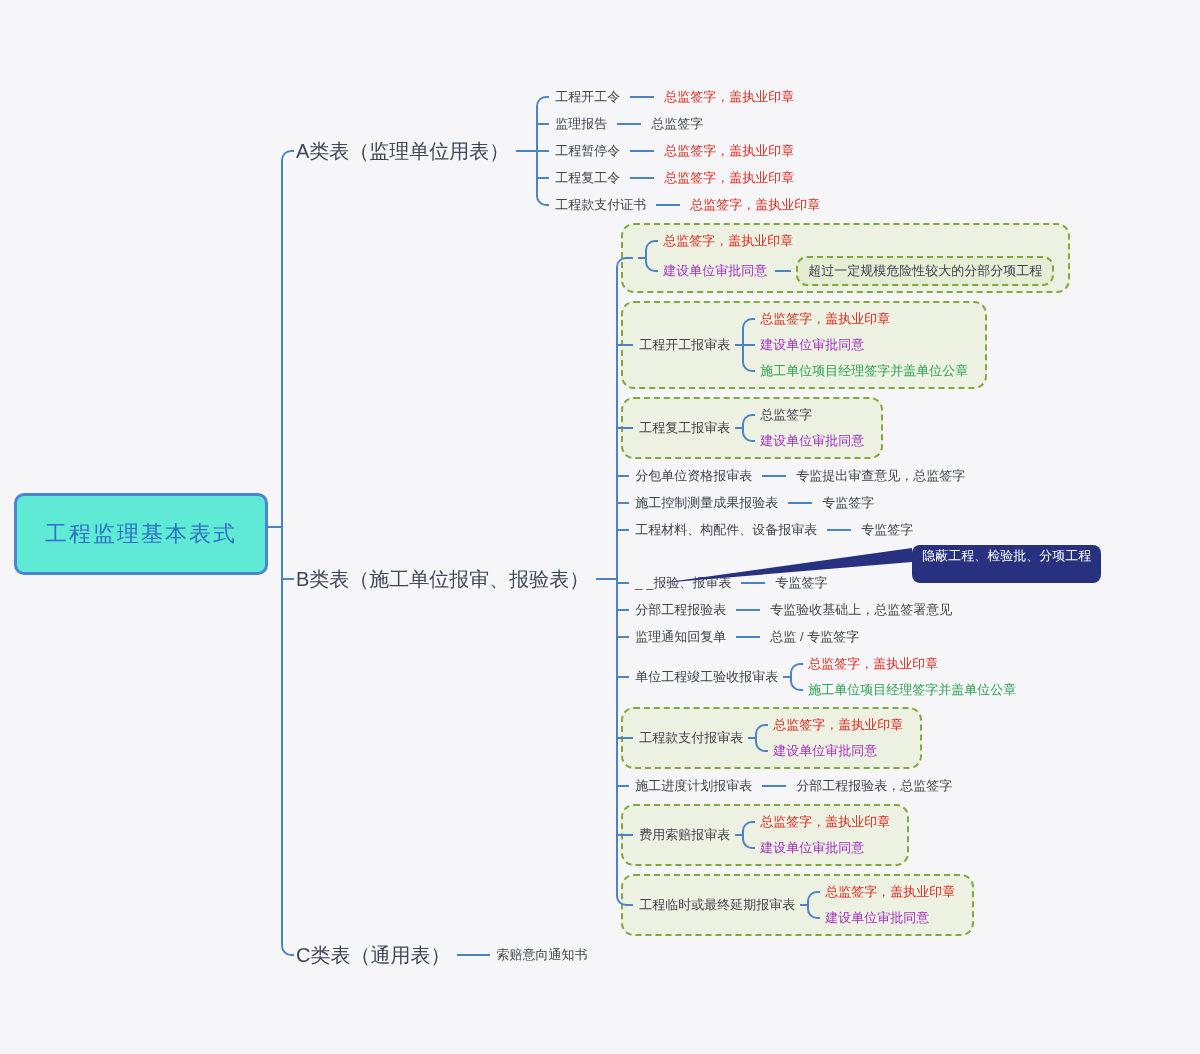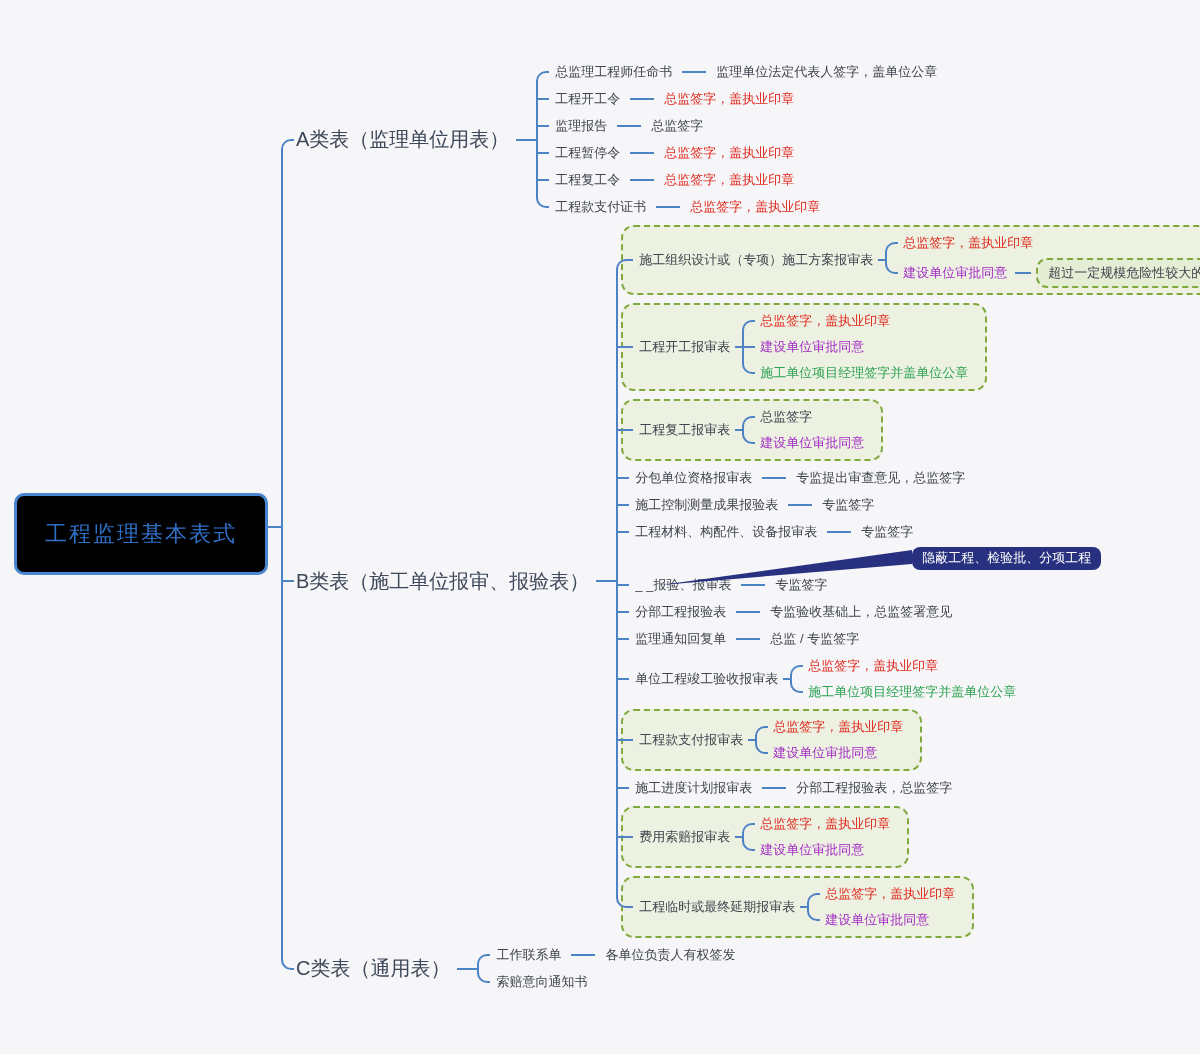--- a/index.html
+++ b/index.html
@@ -16,21 +16,21 @@
   }
   *{box-sizing:border-box;}
   body{
     width:1200px;height:1054px;margin:0;overflow:hidden;
     background:#f6f6f8;color:var(--txt);
     font-family:"Liberation Sans",sans-serif;font-size:13px;
   }
   ul{list-style:none;margin:0;padding:0;}
   .map{display:flex;align-items:center;height:100%;padding-left:14px;}
   .root-topic{
-    flex:0 0 auto;background:#000000;border:3px solid #4a85d2;border-radius:10px;
+    flex:0 0 auto;background:#5eead4;border:3px solid #4a85d2;border-radius:10px;
     color:#2f6fc6;font-size:22px;letter-spacing:2px;padding:23px 28px;white-space:nowrap;margin-top:14px;
   }
   .root-stub{flex:0 0 13px;height:2px;background:var(--line);}
   .branches{display:flex;flex-direction:column;justify-content:center;}
 
   
   .t-row{position:relative;display:flex;align-items:center;min-height:27px;padding-left:16px;}
   .t-row:first-child:not(:last-child)::before{
     content:"";position:absolute;left:0;top:50%;bottom:-5px;width:11px;margin-top:-1px;
     border-left:2px solid var(--line);border-top:2px solid var(--line);border-top-left-radius:10px;
@@ -72,43 +72,38 @@
   .gbox::before{content:"";flex:0 0 8px;height:2px;background:var(--line);margin-right:3px;}
   .children.sub .t-row{min-height:26px;padding-left:15px;}
   .nbox{
     border:2px dashed var(--gborder);border-radius:11px;background:var(--gfill2);
     padding:4px 10px;margin:2px 0;white-space:nowrap;
   }
 
   .callout-row{z-index:3;}
   .callout{
     position:absolute;left:296px;top:-25px;z-index:2;
-    background:var(--callout);color:#fff;border-radius:8px;padding:2px 10px 3px;white-space:nowrap;
+    background:var(--callout);color:#fff;border-radius:8px;padding:2px 10px 18px;white-space:nowrap;
   }
   .wedge{position:absolute;left:20px;top:-28px;width:290px;height:50px;z-index:1;}
 </style>
 </head>
 <body>
 
 <div class="map">
   <div class="root-topic">工程监理基本表式</div>
   <span class="root-stub"></span>
 
   <ul class="branches">
 
     <li class="t-row branch">
       <span class="tp branch-label">A类表（监理单位用表）</span>
       <span class="stub-lg"></span>
       <ul class="children">
         <li class="t-row">
-          <span class="tp">总监理工程师任命书</span>
-          <span class="dash"></span>
-          <span class="tp">监理单位法定代表人签字，盖单位公章</span>
-        </li>
-        <li class="t-row">
           <span class="tp">工程开工令</span>
           <span class="dash"></span>
           <span class="tp c-red">总监签字，盖执业印章</span>
         </li>
         <li class="t-row">
           <span class="tp">监理报告</span>
           <span class="dash"></span>
           <span class="tp">总监签字</span>
         </li>
         <li class="t-row">
@@ -129,21 +124,20 @@
       </ul>
     </li>
 
     <li class="t-row branch">
       <span class="tp branch-label">B类表（施工单位报审、报验表）</span>
       <span class="stub-lg"></span>
       <ul class="children">
 
         <li class="t-row has-box">
           <div class="gbox">
-            <span class="tp">施工组织设计或（专项）施工方案报审表</span>
             <span class="stub"></span>
             <ul class="children sub">
               <li class="t-row">
                 <span class="tp c-red">总监签字，盖执业印章</span>
               </li>
               <li class="t-row">
                 <span class="tp c-purple">建设单位审批同意</span>
                 <span class="dash sm"></span>
                 <span class="nbox">超过一定规模危险性较大的分部分项工程</span>
               </li>
@@ -286,24 +280,19 @@
         </li>
 
       </ul>
     </li>
 
     <li class="t-row branch">
       <span class="tp branch-label">C类表（通用表）</span>
       <span class="stub-lg"></span>
       <ul class="children">
         <li class="t-row">
-          <span class="tp">工作联系单</span>
-          <span class="dash"></span>
-          <span class="tp">各单位负责人有权签发</span>
-        </li>
-        <li class="t-row">
           <span class="tp">索赔意向通知书</span>
         </li>
       </ul>
     </li>
 
   </ul>
 </div>
 
 </body></html>

